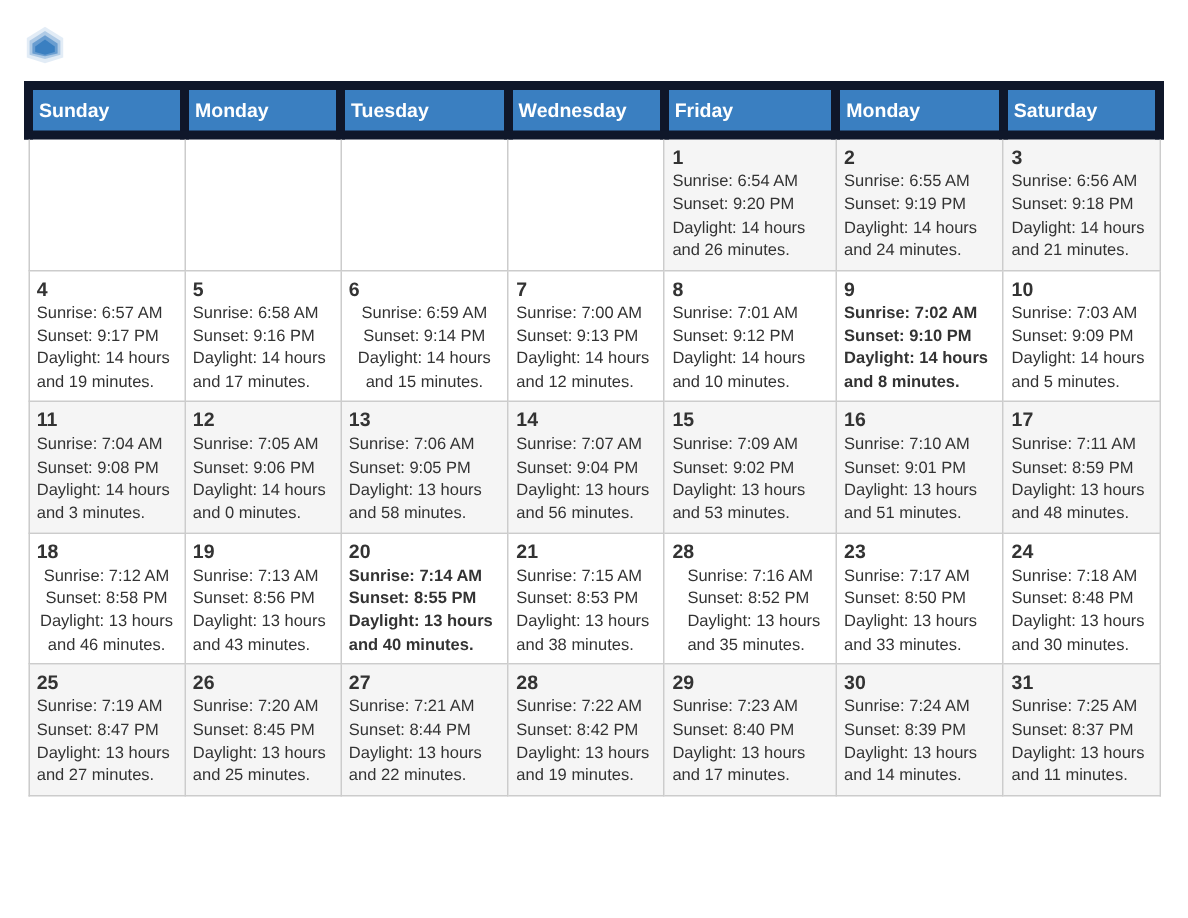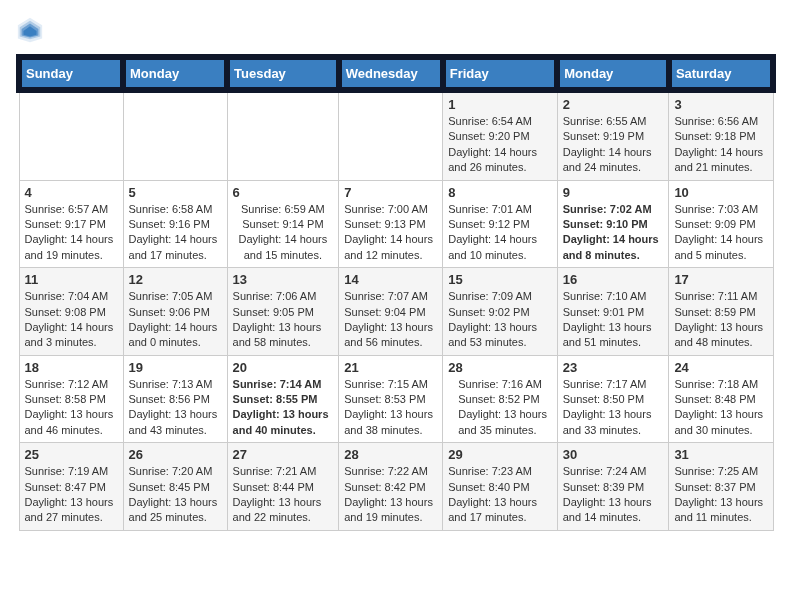--- a/index.html
+++ b/index.html
@@ -247,21 +247,21 @@
           <span class="day-num">17</span>
           <div class="day-info" style="white-space: pre-line;">Sunrise: 7:11 AM
 Sunset: 8:59 PM
 Daylight: 13 hours
 and 48 minutes.</div>
         </td>
       </tr>
       <tr>
         <td>
           <span class="day-num">18</span>
-          <div class="day-info" style="white-space: pre-line;">Sunrise: 7:12 AM
+          <div class="day-info" style="white-space: pre-line; text-align: center;">Sunrise: 7:12 AM
 Sunset: 8:58 PM
 Daylight: 13 hours
 and 46 minutes.</div>
         </td>
         <td>
           <span class="day-num">19</span>
           <div class="day-info" style="white-space: pre-line;">Sunrise: 7:13 AM
 Sunset: 8:56 PM
 Daylight: 13 hours
 and 43 minutes.</div>

